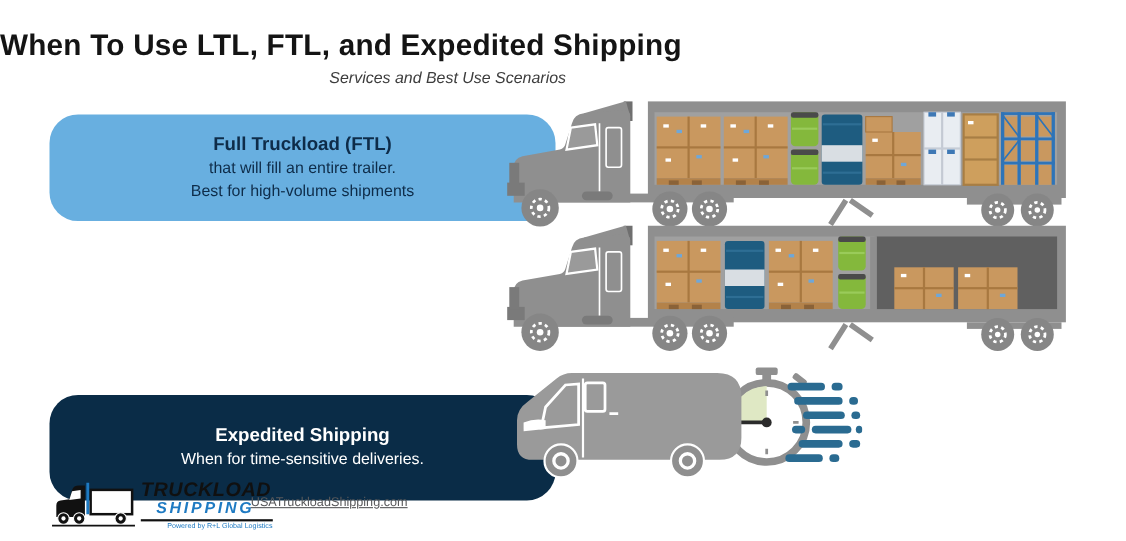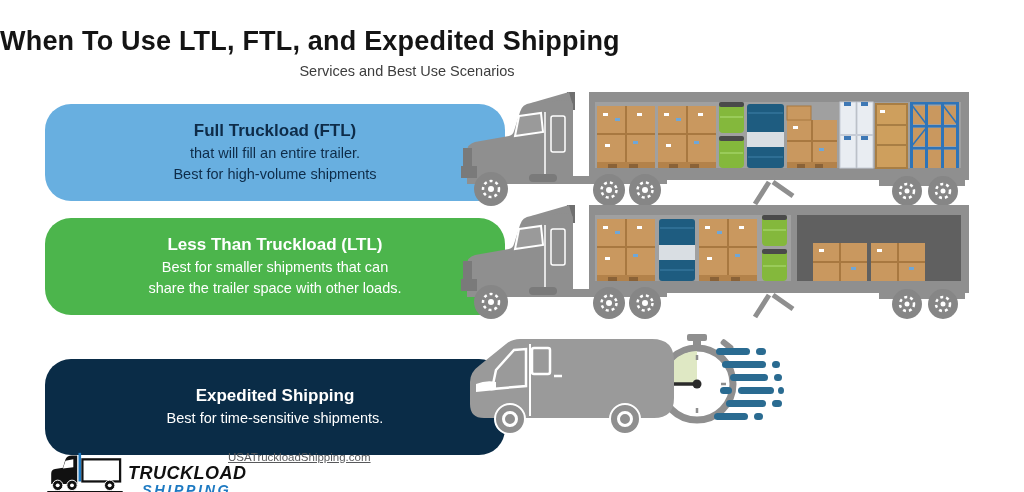--- a/index.html
+++ b/index.html
@@ -3,71 +3,66 @@
 <meta charset="utf-8">
 <style>
   html,body{margin:0;padding:0;background:#fff;}
   body{font-family:"Liberation Sans","DejaVu Sans",sans-serif;}
   .canvas{position:relative;width:1024px;height:492px;background:#fff;overflow:hidden;}
 
   
   .title{position:absolute;top:26px;left:0;width:1024px;text-align:left;
          font-size:27px;font-weight:800;color:#141414;letter-spacing:.2px;}
   .subtitle{position:absolute;top:63px;left:0;width:814px;text-align:center;
-         font-size:14.5px;color:#3d3d3d;}
+         font-size:14.5px;font-style:italic;color:#3d3d3d;}
 
   
   .info-card{position:absolute;left:45px;width:460px;height:97px;border-radius:26px;
          display:flex;flex-direction:column;justify-content:center;align-items:center;
          text-align:center;z-index:1;}
   .info-card.c1{top:104px;}
   .info-card.c2{top:218px;}
   .info-card.c3{top:335px;height:96px;margin-top:24px;}
   .card-title{font-size:17px;font-weight:700;line-height:1.35;}
   .card-line{font-size:14.5px;line-height:1.42;}
 
   
   .truck{position:absolute;z-index:2;}
   .truck.t1{left:461px;top:92px;}
   .truck.t2{left:461px;top:205px;}
   .truck.t3{left:462px;top:332px;}
 
   
   .footer-logo{position:absolute;left:46px;top:436px;display:flex;align-items:center;gap:4px;z-index:3;}
   .brand-text{display:flex;flex-direction:column;line-height:1;}
-  .brand-top{font-size:18px;font-weight:800;font-style:italic;color:#101010;letter-spacing:.5px;margin-top:28px;}
+  .brand-top{font-size:18px;font-weight:800;font-style:italic;color:#101010;letter-spacing:.5px;}
   .brand-bottom{font-size:14.5px;font-weight:700;font-style:italic;color:#1E7AC2;letter-spacing:2.5px;margin-top:1px;margin-left:14px;}
   .brand-rule{height:2px;background:#101010;margin-top:2px;width:100%;}
   .brand-tagline{font-size:6.5px;color:#1E7AC2;margin-top:2px;margin-left:24px;}
   .site-link{position:absolute;left:228px;top:451px;font-size:11.5px;color:#58595B;
          z-index:3;}
 </style>
 </head>
 <body>
 
 <div class="canvas">
 
   <div class="title">When To Use LTL, FTL, and Expedited Shipping</div>
   <div class="subtitle">Services and Best Use Scenarios</div>
 
   <div class="info-card c1" style="background-color: rgb(104, 175, 224); color: rgb(14, 44, 73);">
     <div class="card-title">Full Truckload (FTL)</div>
     <div class="card-line">that will fill an entire trailer.</div>
     <div class="card-line">Best for high-volume shipments</div>
   </div>
 
-  <div class="info-card c2" style="background-color: rgb(76, 181, 76); color: rgb(255, 255, 255);">
-    <div class="card-title">Less Than Truckload (LTL)</div>
-    <div class="card-line">Best for smaller shipments that can</div>
-    <div class="card-line">share the trailer space with other loads.</div>
-  </div>
 
   <div class="info-card c3" style="background-color: rgb(10, 44, 71); color: rgb(255, 255, 255);">
     <div class="card-title">Expedited Shipping</div>
-    <div class="card-line">Best for time-sensitive shipments.</div>
+    <div class="card-line">When for time-sensitive deliveries.</div>
     <div class="card-line"></div>
   </div>
 
   <svg class="truck t1" width="516" height="116" viewBox="0 0 516 116">
     <g>
       <rect x="128" y="0" width="380" height="88" fill="#8F8F8F"></rect>
       <rect x="134" y="10" width="366" height="66" fill="#A0A0A0"></rect>
 
       <g>
         <rect x="136" y="14" width="58" height="56" fill="#C9985F"></rect>

